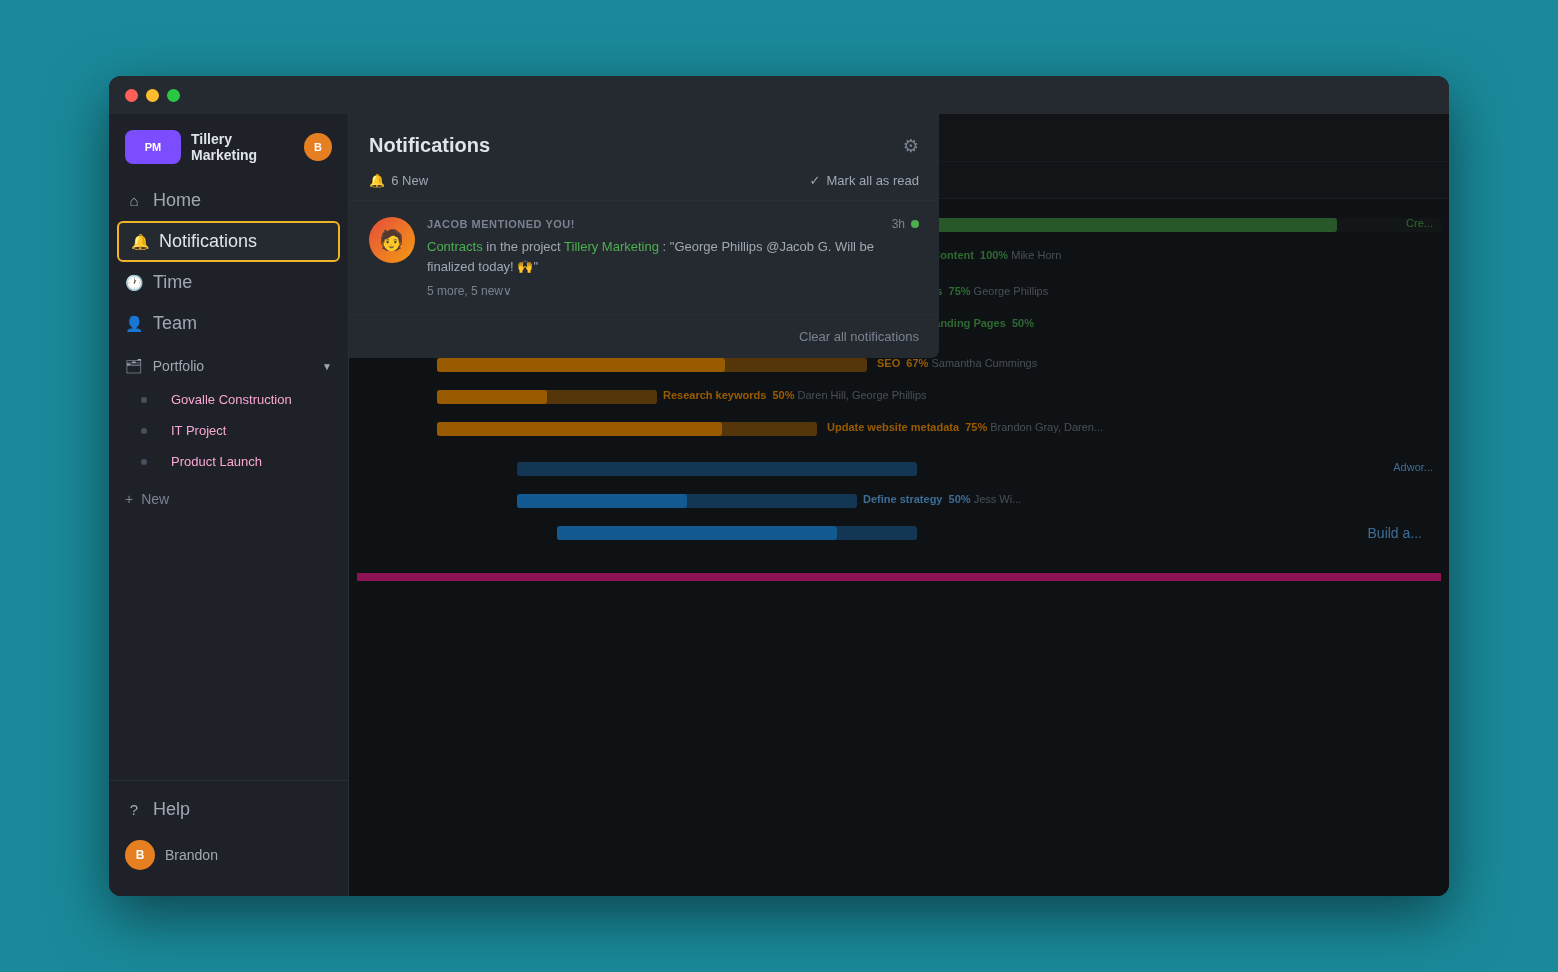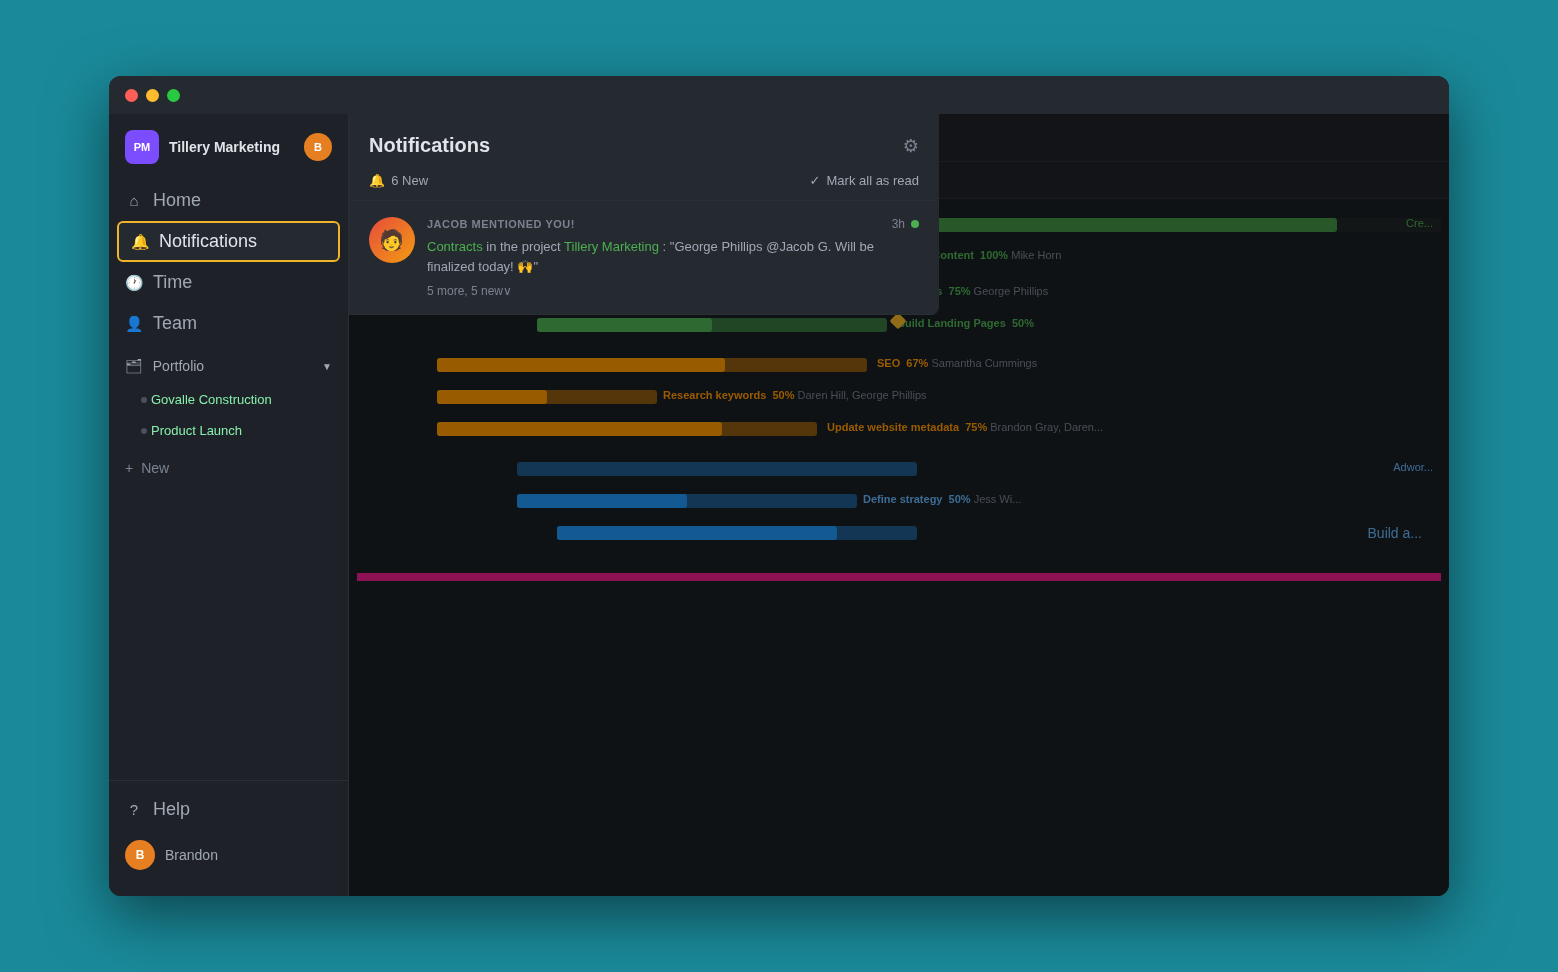--- a/index.html
+++ b/index.html
@@ -53,21 +53,21 @@
       flex-shrink: 0;
       border-right: 1px solid #2a2f36;
     }
     .sidebar-header {
       display: flex;
       align-items: center;
       padding: 8px 16px 16px;
       gap: 10px;
     }
     .pm-badge {
-      width: 34px; height: 34px;
+      width: 56px; height: 34px;
       background: #7c4dff;
       border-radius: 8px;
       display: flex; align-items: center; justify-content: center;
       color: white; font-size: 11px; font-weight: 700;
       flex-shrink: 0;
     }
     .workspace-name {
       color: #e0e4ea;
       font-size: 14px;
       font-weight: 600;
@@ -119,23 +119,23 @@
       cursor: pointer;
       color: #a0a8b4;
       font-size: 14px;
     }
     .portfolio-header .arrow { margin-left: auto; font-size: 10px; }
     .portfolio-items { padding-left: 0; }
     .portfolio-item {
       display: flex;
       align-items: center;
       padding: 8px 16px 8px 32px;
-      gap: 4px;
-      cursor: pointer;
-      color: #86efac;
+      gap: 24px;
+      cursor: pointer;
+      color: #f9a8d4;
       font-size: 13px;
     }
     .portfolio-item .dot {
       width: 6px; height: 6px;
       border-radius: 50%;
       background: #4a5060;
     }
     .new-item {
       display: flex;
       align-items: center;
@@ -401,20 +401,24 @@
         <div class="portfolio-section">
           <div class="portfolio-header">
             <span class="nav-icon">🗂</span>
             <span>Portfolio</span>
             <span class="arrow">▼</span>
           </div>
           <div class="portfolio-items">
             <div class="portfolio-item">
               <span class="dot"></span>
               <span>Govalle Construction</span>
+            </div>
+            <div class="portfolio-item">
+              <span class="dot"></span>
+              <span>IT Project</span>
             </div>
             <div class="portfolio-item">
               <span class="dot"></span>
               <span>Product Launch</span>
             </div>
           </div>
         </div>
 
         <div class="new-item">
           <span style="font-size:14px; font-weight:300;">+</span>
@@ -585,17 +589,20 @@
                 <span class="notif-link">Tillery Marketing</span>
                 <span>: "George Phillips @Jacob G. Will be finalized today! 🙌"</span>
               </div>
               <div class="notif-expand">
                 <span>5 more, 5 new</span>
                 <span>∨</span>
               </div>
             </div>
           </div>
 
+          <div class="notif-footer">
+            <button class="clear-btn">Clear all notifications</button>
+          </div>
         </div>
       </div>
     </div>
   </div>
 </div>
 
 </body></html>

